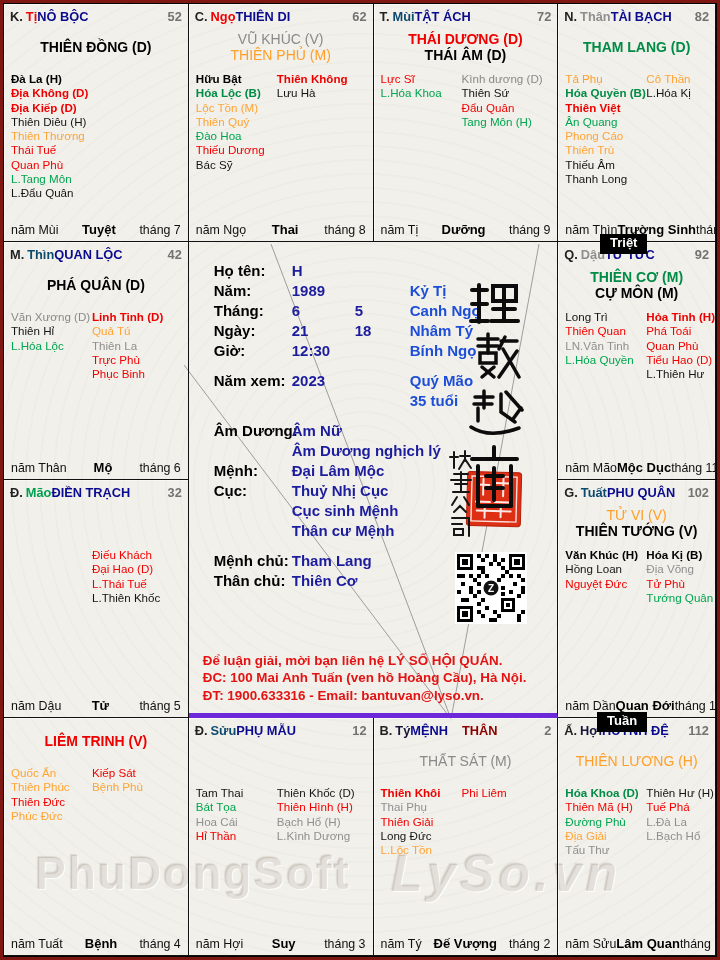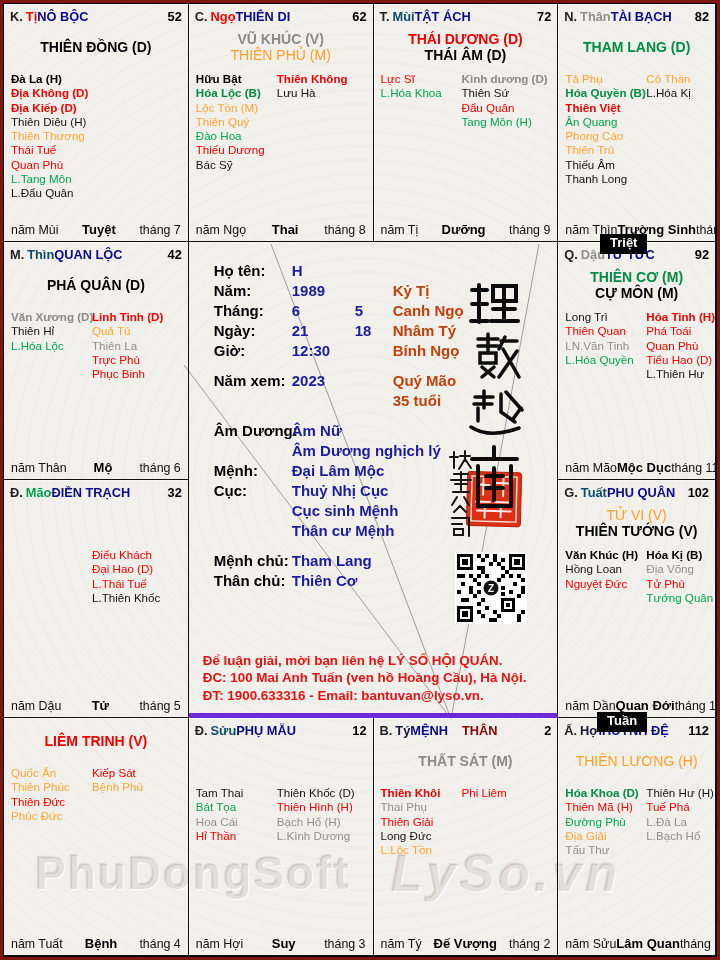--- a/index.html
+++ b/index.html
@@ -11,44 +11,44 @@
   .p4{grid-area:2/1}.p5{grid-area:2/4}.p6{grid-area:3/1}.p7{grid-area:3/4}
   .p8{grid-area:4/1}.p9{grid-area:4/2}.p10{grid-area:4/3}.p11{grid-area:4/4}
   .cpanel{grid-area:2/2/4/4;position:relative;border-right:1px solid #111;border-bottom:5px solid #6d28d9;}
   .cell-head{display:flex;align-items:baseline;padding:5px 6px 0 6px;font-size:12.8px;font-weight:bold;color:#222;}
   .head-left{white-space:nowrap}
   .branch{margin-left:3px}
   [data-s="r"]{color:#f00000}[data-s="o"]{color:#0c4a6e}[data-s="gy"]{color:#8f8f8f}
   [data-s="g"]{color:#00a050}[data-s="k"]{color:#16163a}
   .pal{flex:1;text-align:left;color:#0b0b8f;white-space:nowrap}
   .pal2{color:#8b0000;margin-left:14px}
-  .age{color:#000000;margin-left:4px}
+  .age{color:#737373;margin-left:4px}
   .mains{height:46px;display:flex;flex-direction:column;justify-content:center;align-items:center;font-size:14px;line-height:16.5px;white-space:nowrap}
   .main-star{font-weight:bold}
   .cols{display:flex;padding:2px 0 0 7px;font-size:11.6px;line-height:14.3px;white-space:nowrap}
   .col1{width:81px}.col2{flex:1}
   .cell-foot{position:absolute;left:0;right:0;bottom:4px;display:flex;justify-content:space-between;align-items:baseline;padding:0 7px;font-size:12.4px;color:#111;white-space:nowrap}
   .cell-foot b{font-size:13px;color:#000}
   .s-k{color:#141414}.s-kb{color:#000;font-weight:bold}
   .s-r{color:#f20000}.s-rb{color:#ee0000;font-weight:bold}
   .s-o{color:#ffa435}.s-ob{color:#ff9f28;font-weight:normal}
   .s-g{color:#00a551}.s-gb{color:#008c46;font-weight:bold}
-  .s-gy{color:#8f8f8f}.s-gyb{color:#8a8a8a;font-weight:bold}
+  .s-gy{color:#8f8f8f}.s-gyb{color:#8a8a8a;font-weight:normal}
   .badge{position:absolute;z-index:6;background:#000;color:#fff;font-weight:bold;font-size:13px;padding:1px 10px 3px 10px;line-height:16px}
   .badge-triet{left:597px;top:231px}
   .badge-tuan{left:594px;top:709px}
   .lines{position:absolute;inset:0;z-index:2;pointer-events:none}
   
   .info{position:absolute;left:0;top:20px;right:0}
   .info-row{position:relative;height:20px;font-size:15px;font-weight:bold}
   .info-row span{position:absolute;white-space:nowrap}
   .c-label{left:25px;color:#000}
   .c-v1{left:103px;color:#1c1c9e}
   .c-v2{left:166px;color:#1c1c9e}
-  .c-v3{left:204px;color:#c2410c}
+  .c-v3{left:221px;color:#1d4ed8}
   .contact{position:absolute;left:14px;bottom:9px;font-size:13.4px;font-weight:bold;color:#e41212;line-height:17.5px;white-space:nowrap}
   .callig{position:absolute;left:438px;top:258px;z-index:4}
   .qr{position:absolute;left:452px;top:549px;z-index:4}
   .wm{position:absolute;z-index:1;font-weight:bold;color:rgba(160,152,138,.28);
       text-shadow:1px 1px 1px rgba(255,255,255,.9),-1px -1px 1px rgba(120,112,100,.18)}
   .wm1{left:32px;top:843px;font-size:46px;letter-spacing:2px}
   .wm2{left:388px;top:840px;font-size:52px;font-style:italic;letter-spacing:4px}
   .texture{position:absolute;inset:0;z-index:0;background:
      repeating-radial-gradient(circle at 360px 480px, rgba(0,0,0,0.014) 0 2px, rgba(255,255,255,0.02) 2px 14px)}
 </style>

